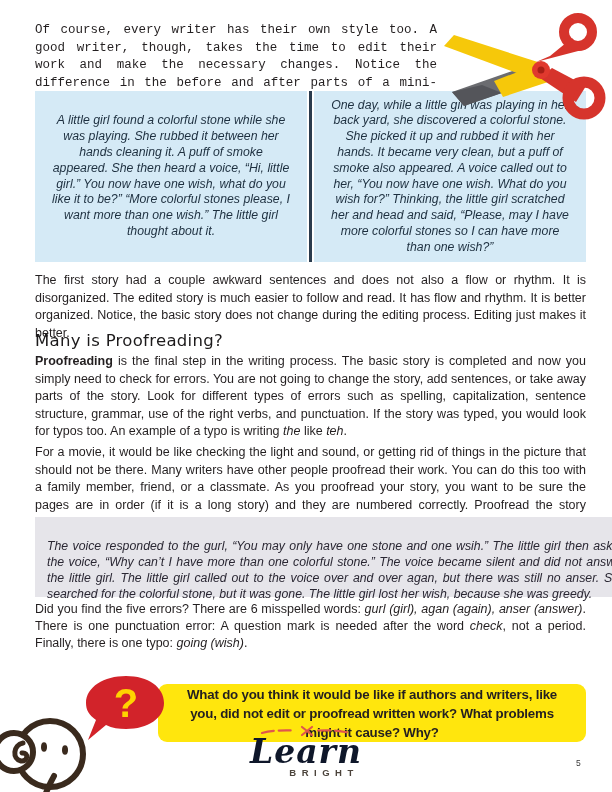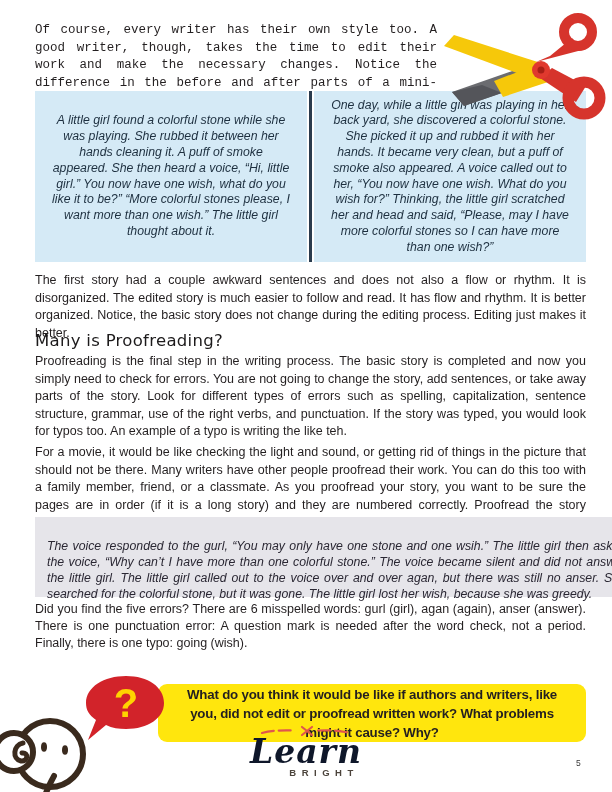--- a/index.html
+++ b/index.html
@@ -26,22 +26,22 @@
     font-style:italic;font-size:12.3px;line-height:15.8px;text-align:center;
     color:#1d2f3f;
   }
   .story-gap{width:2px;background:#ffffff;}
   .story-divider{width:3px;background:#2a3b4d;}
   .heading{
     position:absolute;left:35px;top:331px;
     font-family:"DejaVu Sans",sans-serif;font-size:16.5px;letter-spacing:.3px;
     color:#1c1a1b;
   }
-  .ital{}
-  .bold{font-weight:normal;}
+  .ital{font-style:italic;}
+  .bold{font-weight:bold;}
   .gray-box{
     position:absolute;left:35px;top:517px;width:603px;height:80px;
     background:#e6e5ea;box-sizing:border-box;padding:22px 12px 6px 12px;
   }
   .gray-box .story-text{
     text-align:justify;font-size:12.3px;line-height:15.9px;color:#2a2733;
   }
   .question-wrap{position:absolute;left:0;top:672px;width:612px;height:80px;}
   .question-box{
     position:absolute;left:158px;top:12px;width:428px;height:58px;

